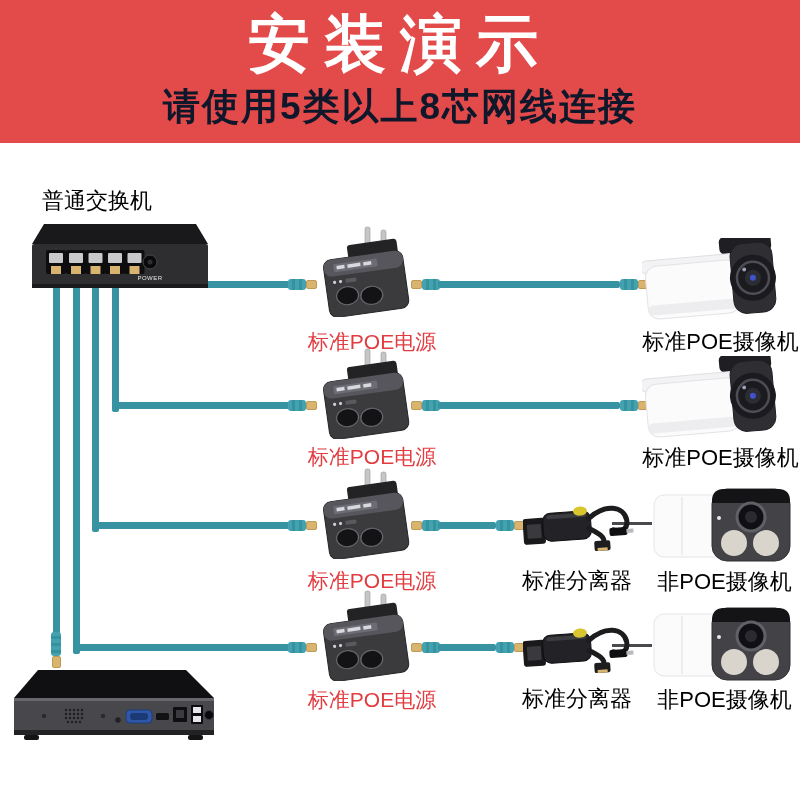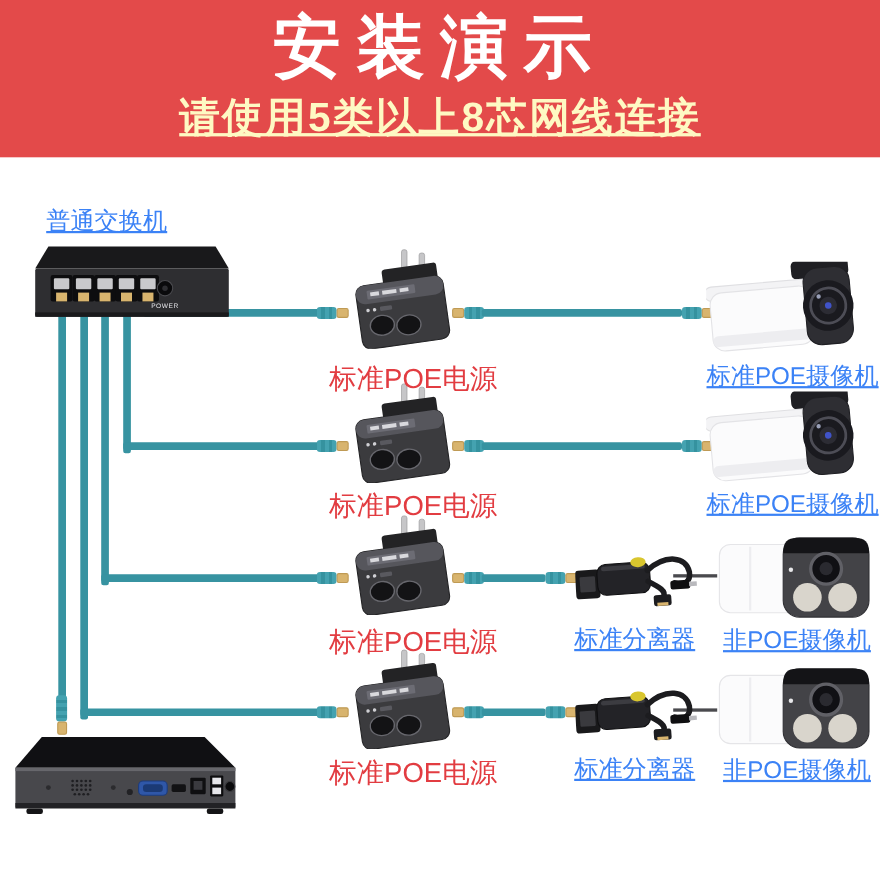--- a/index.html
+++ b/index.html
@@ -2,24 +2,24 @@
 <html><head>
 <meta charset="utf-8">
 <style>
   html,body{margin:0;padding:0;background:#ffffff;}
   #stage{position:relative;width:800px;height:800px;background:#ffffff;overflow:hidden;
          font-family:"Liberation Sans","DejaVu Sans",sans-serif;}
   
   .banner{position:absolute;left:0;top:0;width:800px;height:143px;background:#e34a4a;
           display:flex;flex-direction:column;align-items:center;justify-content:center;}
   .banner-title{color:#ffffff;font-size:62px;font-weight:bold;letter-spacing:14px;line-height:1.05;}
-  .banner-sub{color:#fef9c3;font-size:37px;font-weight:bold;letter-spacing:2px;margin-top:6px;text-decoration:underline;}
+  .banner-sub{color:#0f172a;font-size:37px;font-weight:bold;letter-spacing:2px;margin-top:6px;}
   
-  .lbl{position:absolute;font-size:22px;color:#3b82f6;text-align:center;white-space:nowrap;text-decoration:underline;}
-  .lbl-red{position:absolute;font-size:25px;color:#e23c41;text-align:right;white-space:nowrap;}
+  .lbl{position:absolute;font-size:22px;color:#000000;text-align:center;white-space:nowrap;}
+  .lbl-red{position:absolute;font-size:21px;color:#e23c41;text-align:center;white-space:nowrap;}
   
   .cable-v{position:absolute;width:7px;background:#3793a1;border-radius:2px;}
   .cable-h{position:absolute;height:7px;background:#3793a1;border-radius:2px;}
   .boot-v{position:absolute;width:10px;border-radius:3px;
           background:repeating-linear-gradient(180deg,#44a2b0 0 4px,#35929f 4px 7px);}
   .boot-h{position:absolute;height:11px;border-radius:3px;
           background:repeating-linear-gradient(90deg,#44a2b0 0 4px,#35929f 4px 7px);}
   .tip{position:absolute;background:#d8b46e;border:1px solid #bf9a54;border-radius:2px;box-sizing:border-box;}
   .sep-line{position:absolute;height:3px;background:#4a4a4e;}
   .dev{position:absolute;}

